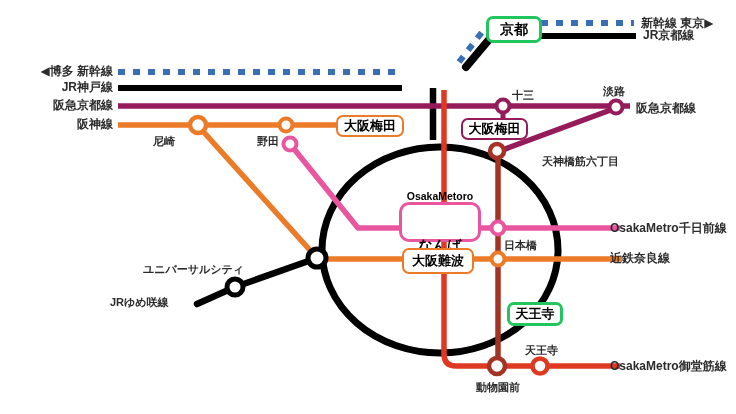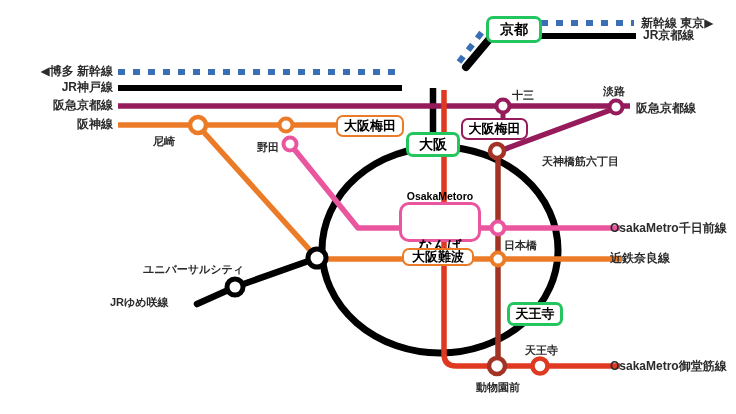--- a/index.html
+++ b/index.html
@@ -65,54 +65,51 @@
     <circle cx="498" cy="259" r="6.5" fill="#fff" stroke="#ec7b28" stroke-width="4"></circle>
     <circle cx="317" cy="258" r="9" fill="#fff" stroke="#000000" stroke-width="5"></circle>
     <circle cx="235" cy="287" r="8" fill="#fff" stroke="#000000" stroke-width="5"></circle>
     <circle cx="497" cy="366" r="8" fill="#fff" stroke="#a23325" stroke-width="4.5"></circle>
     <circle cx="540" cy="366" r="7.5" fill="#fff" stroke="#df3a21" stroke-width="4.5"></circle>
   </svg>
 
   <div class="box b14" style="left:486px;top:16px;width:56px;height:27px;">
     <span>京都</span>
   </div>
-  <div class="box b14" style="left:406px;top:132px;width:54px;height:25px;">
-    <span>大阪</span>
-  </div>
   <div class="box b13" style="left:507px;top:302px;width:56px;height:24px;">
     <span>天王寺</span>
   </div>
   <div class="box b13 thin" style="left:336px;top:115px;width:68px;height:22px;border-color:#ec7b28;">
     <span>大阪梅田</span>
   </div>
   <div class="box b13 thin" style="left:461px;top:118px;width:67px;height:22px;border-color:#951b5b;">
     <span>大阪梅田</span>
   </div>
   <div class="box" style="left:399px;top:202px;width:82px;height:40px;border-color:#ea55a0;border-radius:10px;gap:36px;">
     <span class="nm1">OsakaMetoro</span>
     <span class="nm2">なんば</span>
   </div>
-  <div class="box b13 thin" style="left:402px;top:248px;width:72px;height:18px;border-color:#ec7b28;">
+  <div class="box b13 thin" style="left:402px;top:248px;width:72px;height:26px;border-color:#ec7b28;">
     <span>大阪難波</span>
   </div>
 
   <span class="lbl s12" style="right:623px;top:65px;">◀博多 新幹線</span>
   <span class="lbl s12" style="right:623px;top:81px;">JR神戸線</span>
   <span class="lbl s12" style="right:623px;top:99px;">阪急京都線</span>
   <span class="lbl s12" style="right:623px;top:118px;">阪神線</span>
 
   <span class="lbl s12" style="left:641px;top:17px;">新幹線 東京▶</span>
   <span class="lbl s12" style="left:643px;top:29px;">JR京都線</span>
   <span class="lbl s12" style="left:636px;top:102px;">阪急京都線</span>
   <span class="lbl s12" style="left:610px;top:222px;">OsakaMetro千日前線</span>
   <span class="lbl s12" style="left:610px;top:252px;">近鉄奈良線</span>
   <span class="lbl s12" style="left:610px;top:360px;">OsakaMetro御堂筋線</span>
 
   <span class="lbl s11" style="left:153px;top:135px;">尼崎</span>
-  <span class="lbl s11" style="left:257px;top:141px;text-align:center;">野田</span>
+  <span class="lbl s11" style="left:257px;top:135px;text-align:center;">野田</span>
   <span class="lbl s11" style="left:512px;top:89px;text-align:right;">十三</span>
   <span class="lbl s11" style="left:603px;top:85px;">淡路</span>
   <span class="lbl s11" style="left:542px;top:155px;">天神橋筋六丁目</span>
   <span class="lbl s11" style="left:504px;top:239px;">日本橋</span>
   <span class="lbl s11" style="left:143px;top:263px;">ユニバーサルシティ</span>
   <span class="lbl s11" style="left:110px;top:296px;">JRゆめ咲線</span>
   <span class="lbl s11" style="left:525px;top:344px;">天王寺</span>
   <span class="lbl s11" style="left:476px;top:381px;">動物園前</span>
 </div>
 

